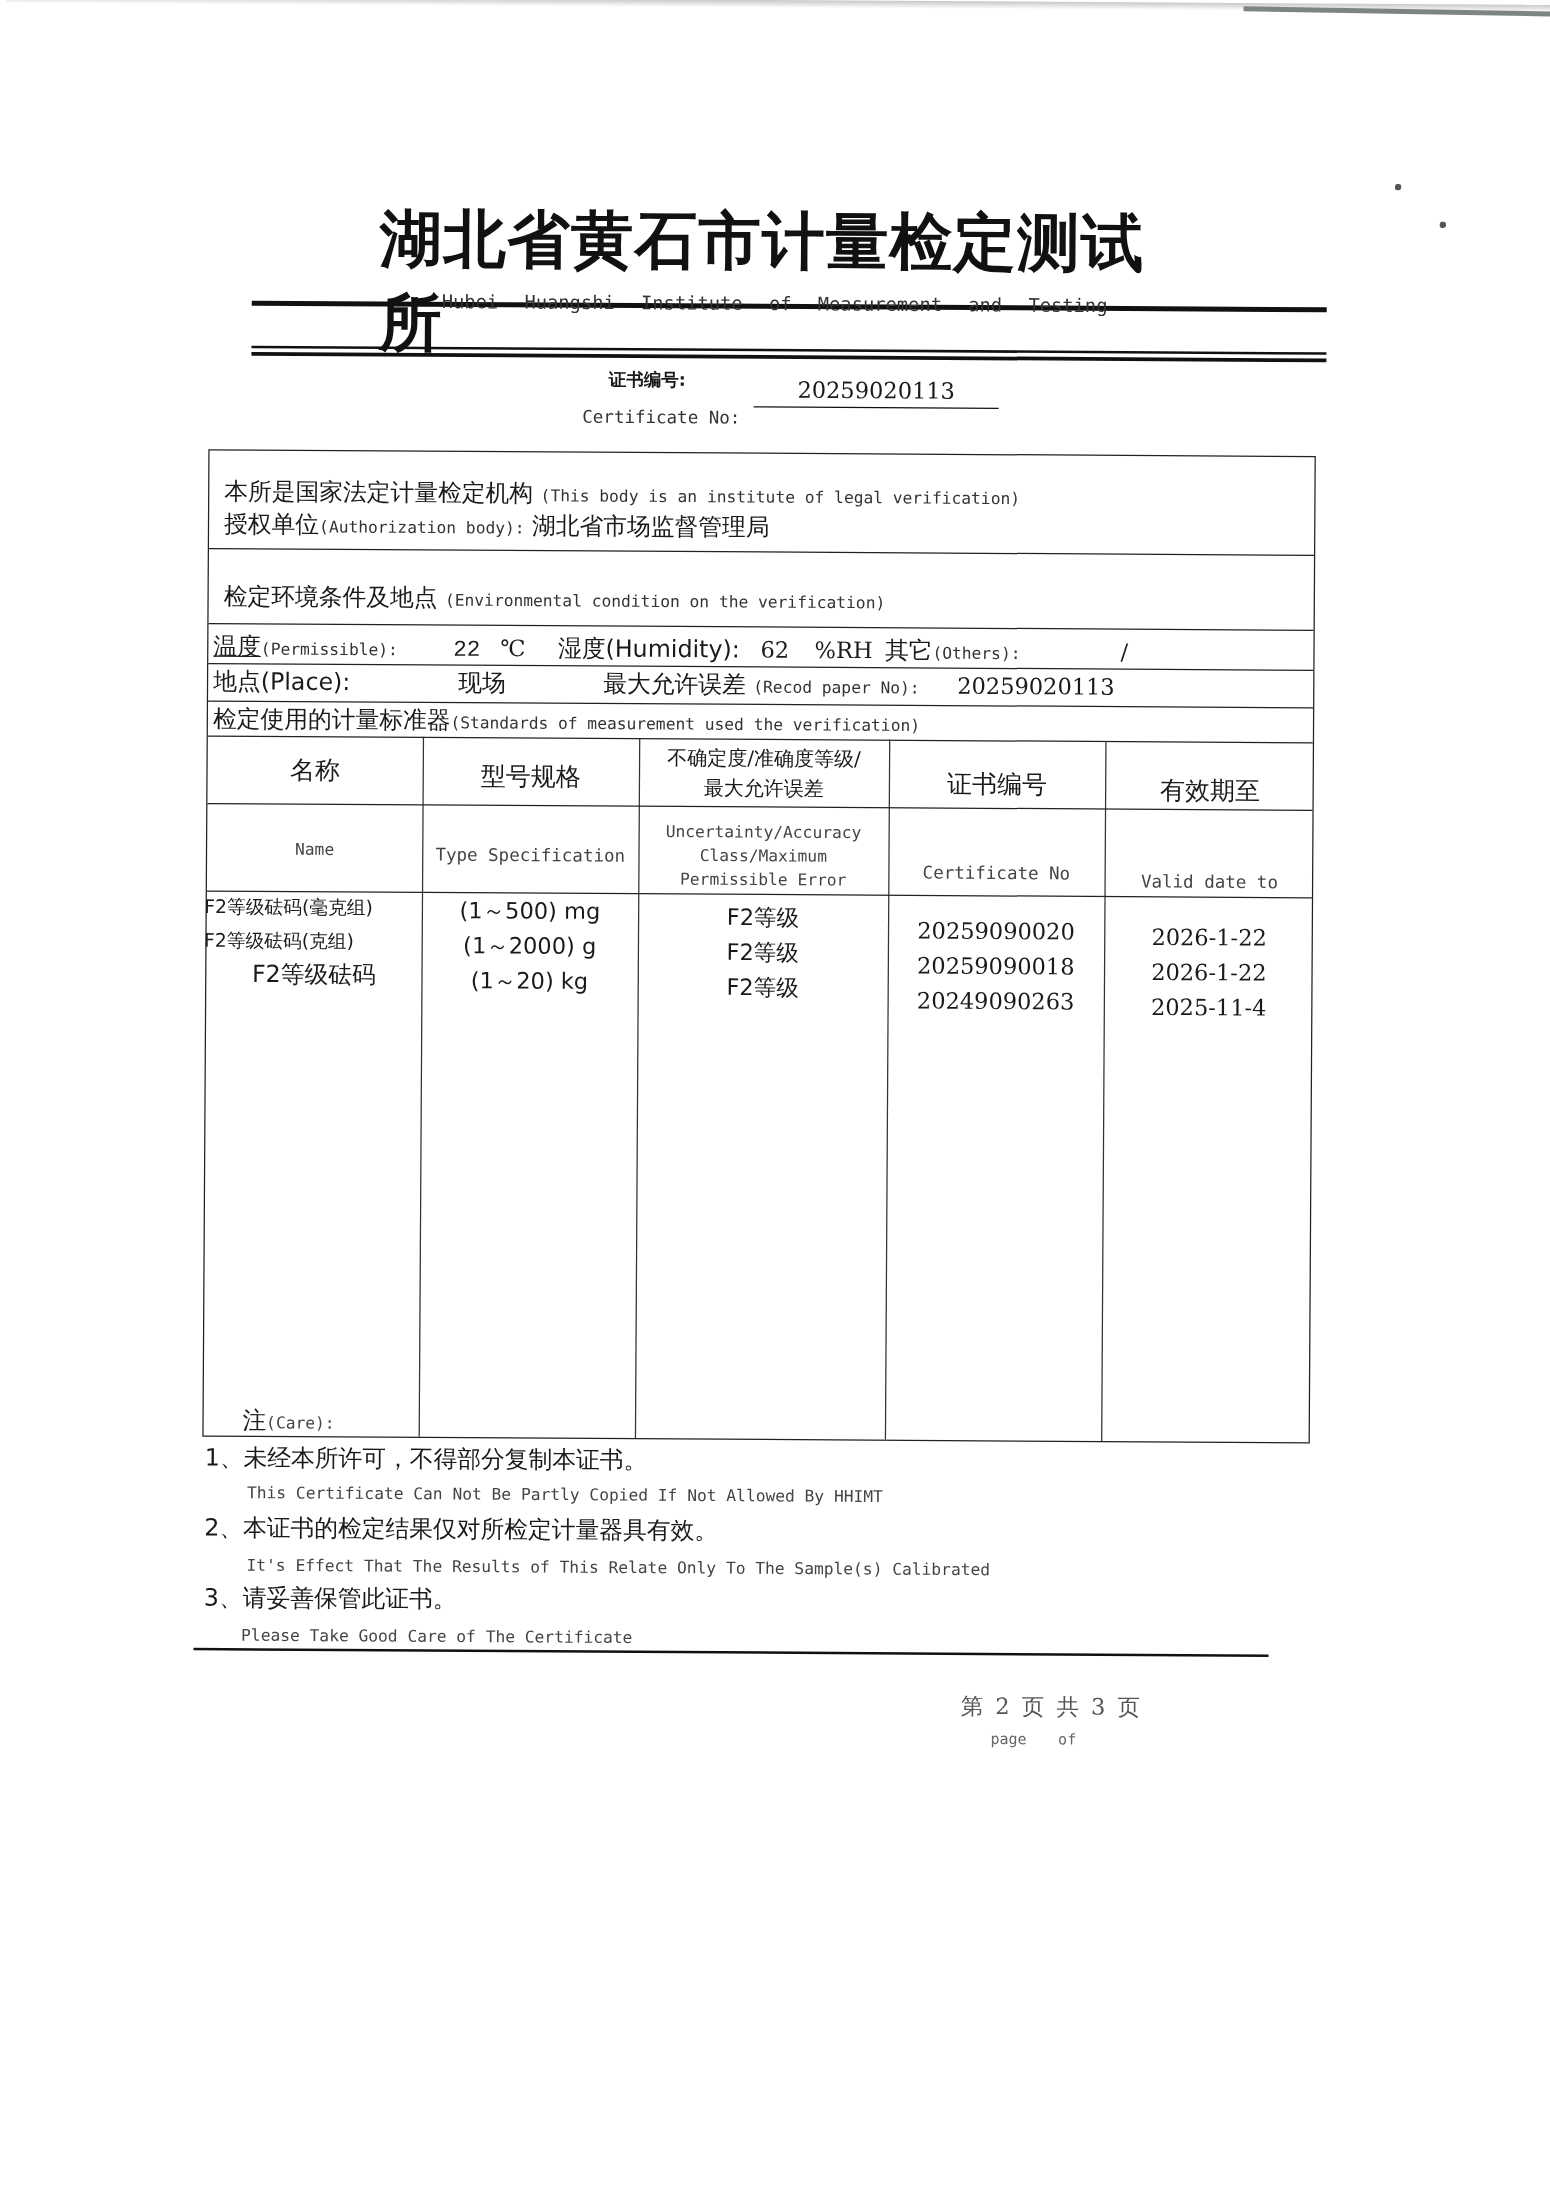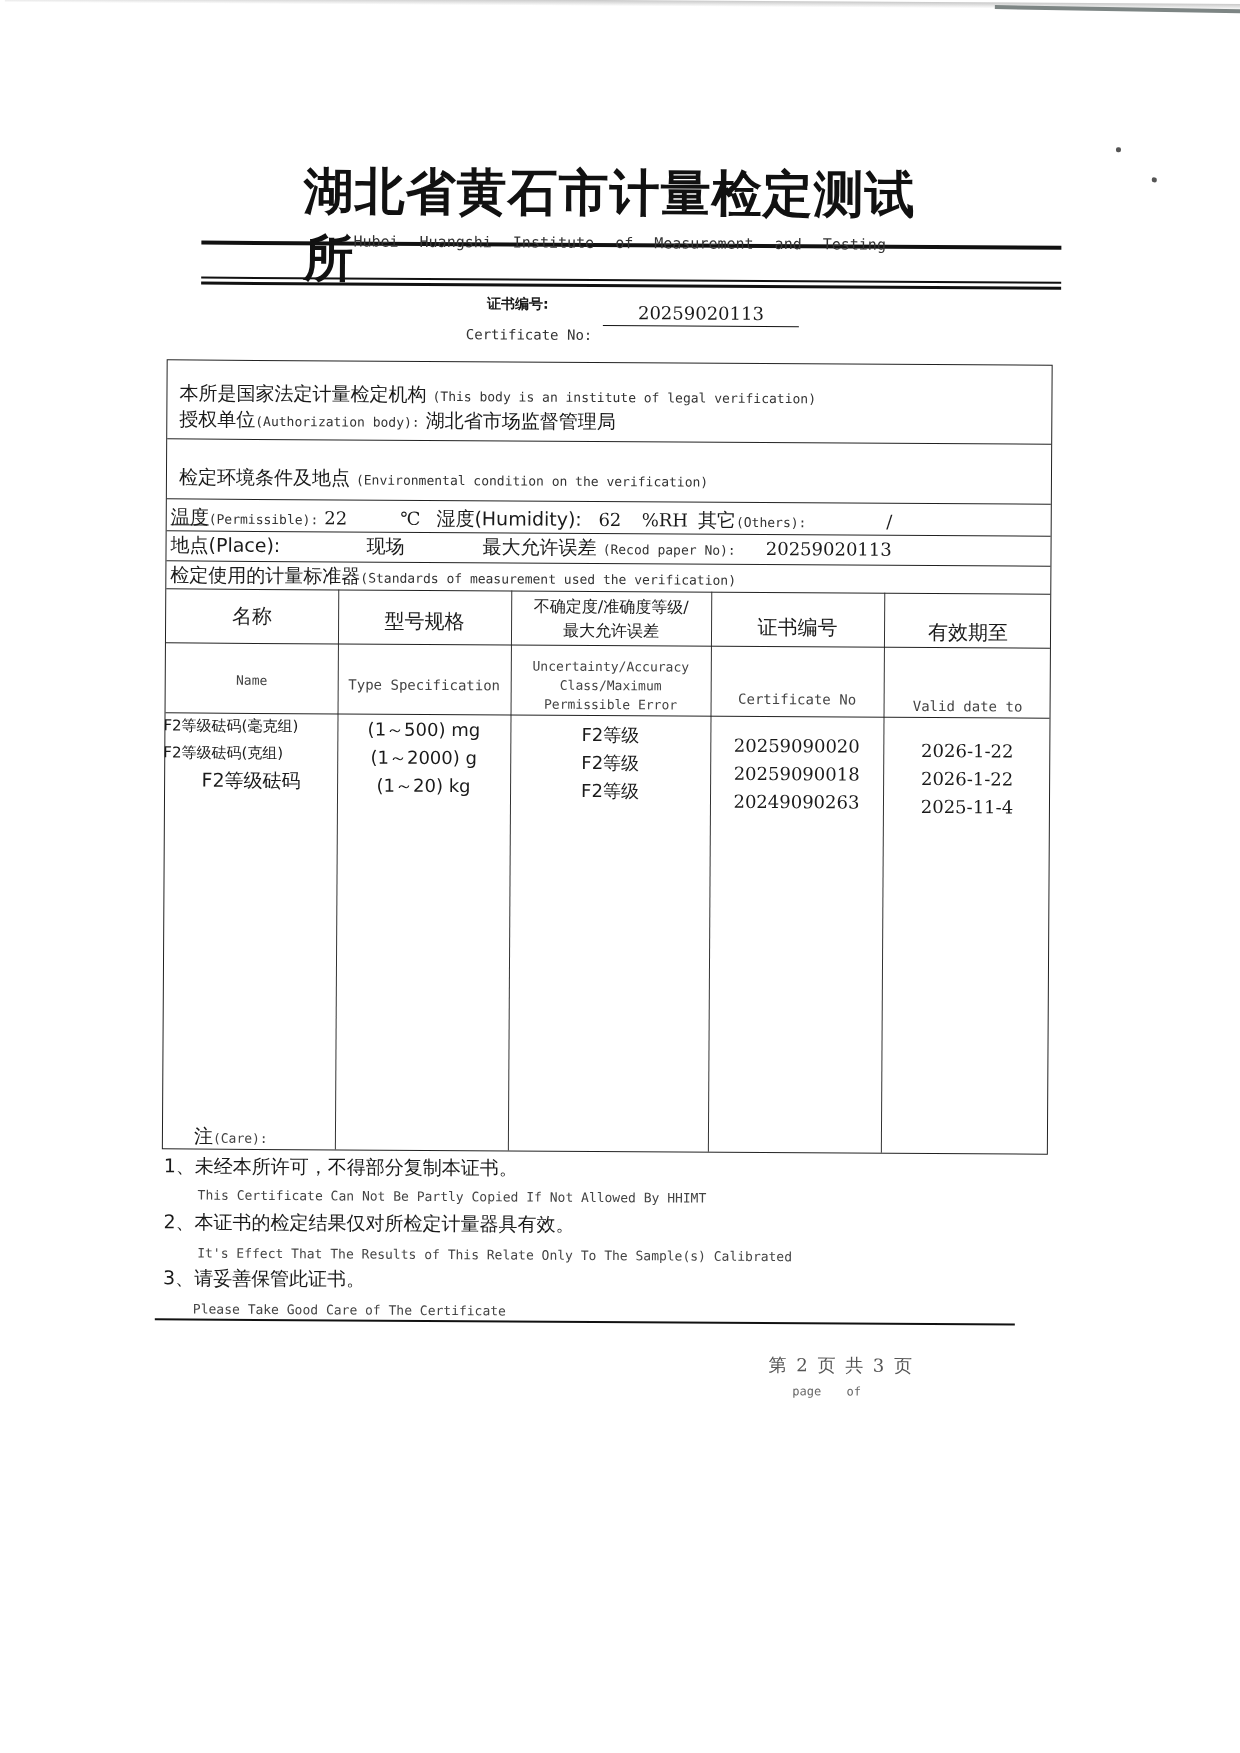--- a/index.html
+++ b/index.html
@@ -74,23 +74,23 @@
     <div class="hline" style="top:78px;"></div>
 
     <div class="row-text" style="left:12px; top:104px;">
       <span>检定环境条件及地点</span>
       <span class="en-small">(Environmental condition on the verification)</span>
     </div>
     <div class="hline" style="top:138px;"></div>
 
     <div class="row-text" style="left:4px; top:144px;">
       <span style="text-decoration:underline;">温度</span><span class="en-small">(Permissible):</span>
-      <span class="val" style="display:inline-block; width:60px; text-align:left;">22</span>
+      <span class="val" style="display:inline-block; width:60px; text-align:right;font-family:Liberation Mono, monospace;">22</span>
       <span class="val" style="display:inline-block; width:40px; text-align:center;">℃</span>
-      <span style="">湿度(Humidity):</span>
+      <span style="margin-left:10px;">湿度(Humidity):</span>
       <span class="val" style="display:inline-block; width:44px; text-align:center;">62</span>
       <span class="val" style="display:inline-block; width:54px; text-align:center;">%RH</span>
       <span>其它</span><span class="en-small">(Others):</span>
       <span class="val" style="display:inline-block; width:80px; text-align:right;">/</span>
     </div>
     <div class="hline" style="top:170px;"></div>
 
     <div class="row-text" style="left:4px; top:172px;">
       <span style="display:inline-block; width:190px;">地点(Place):</span>
       <span style="display:inline-block; width:110px;">现场</span>

